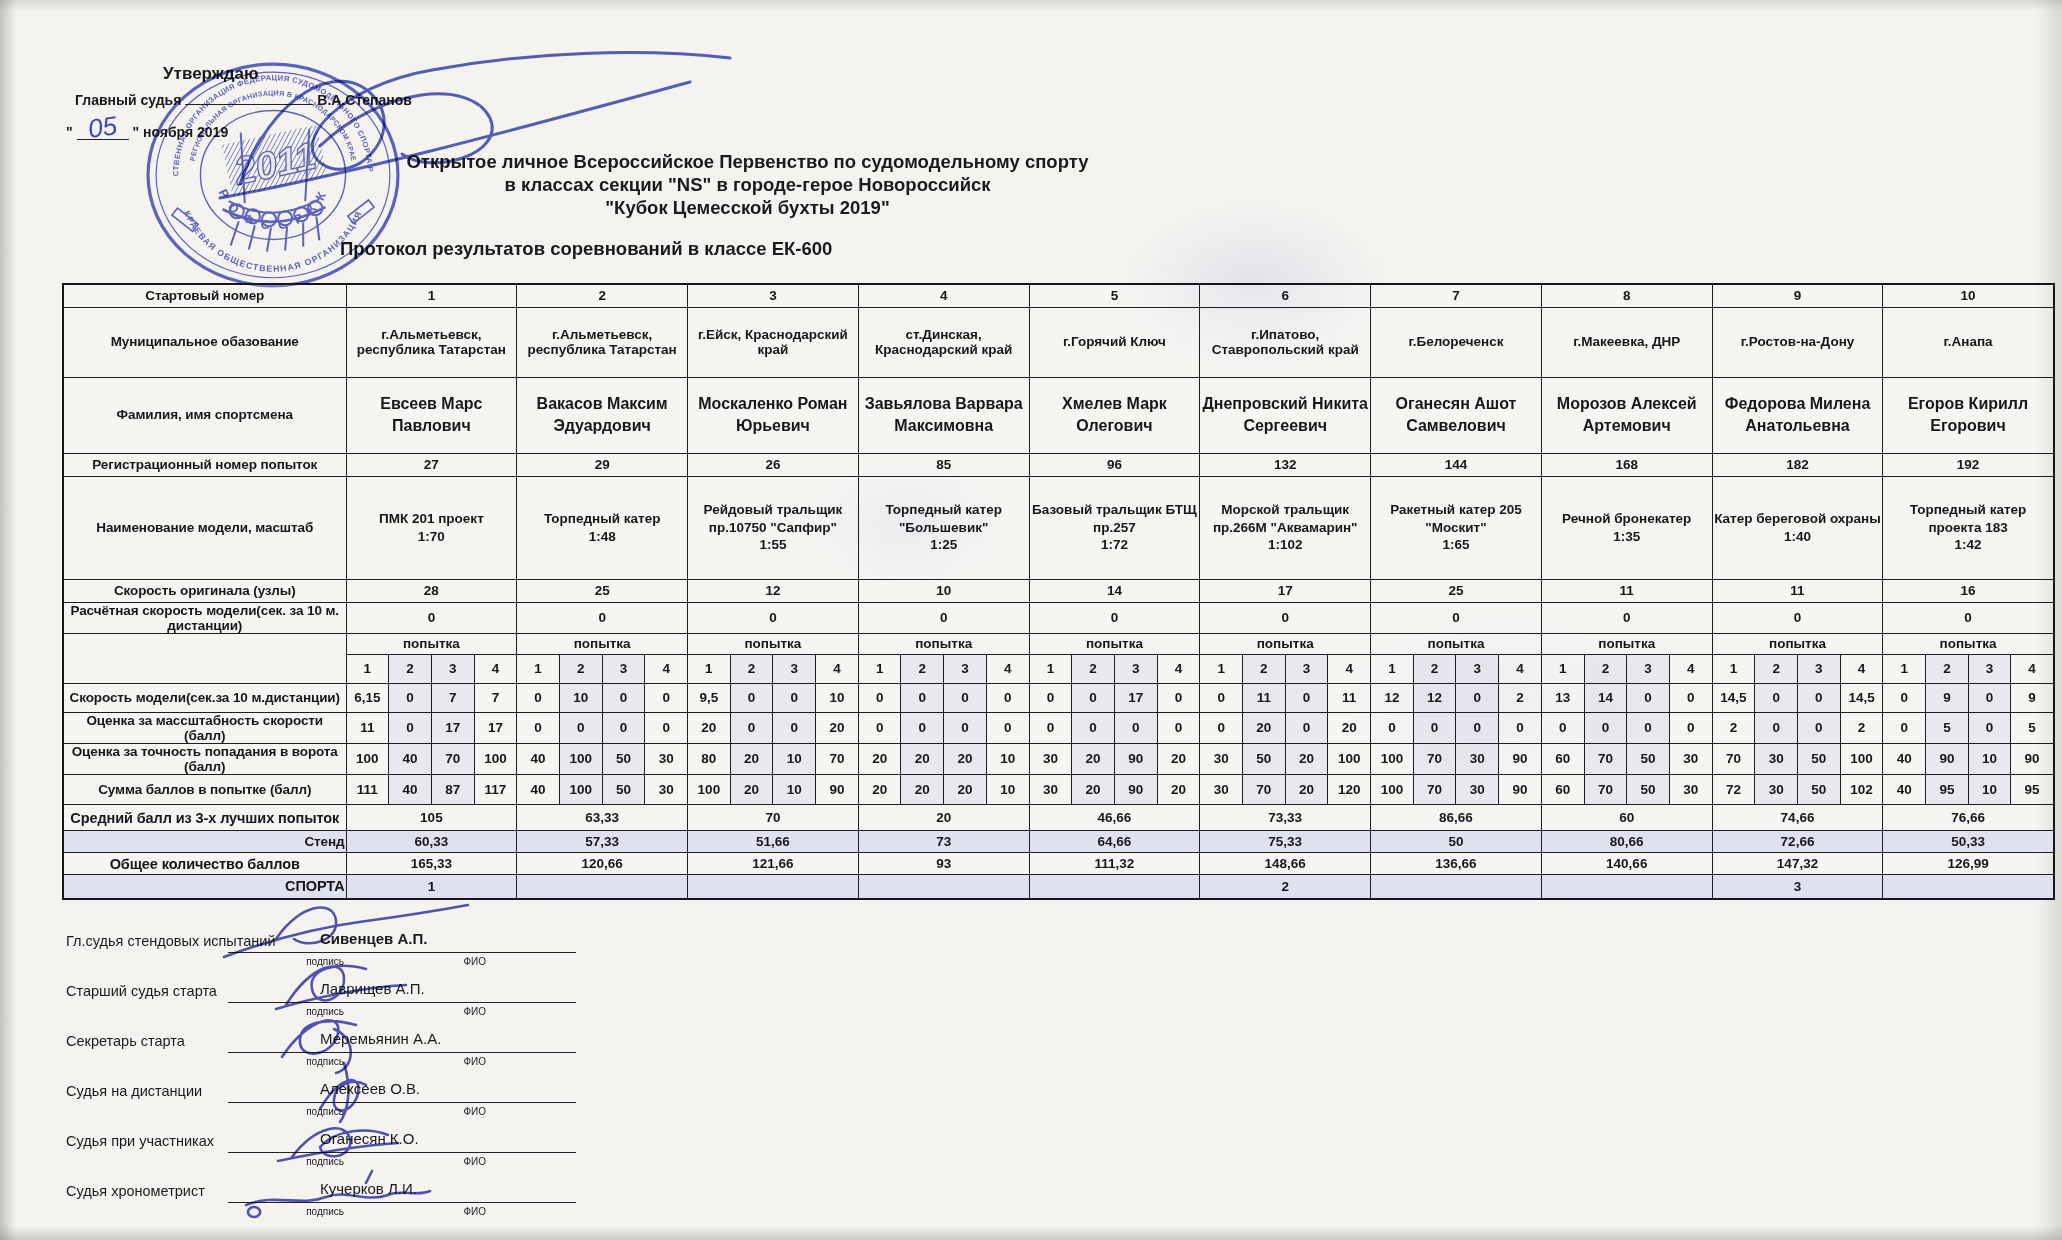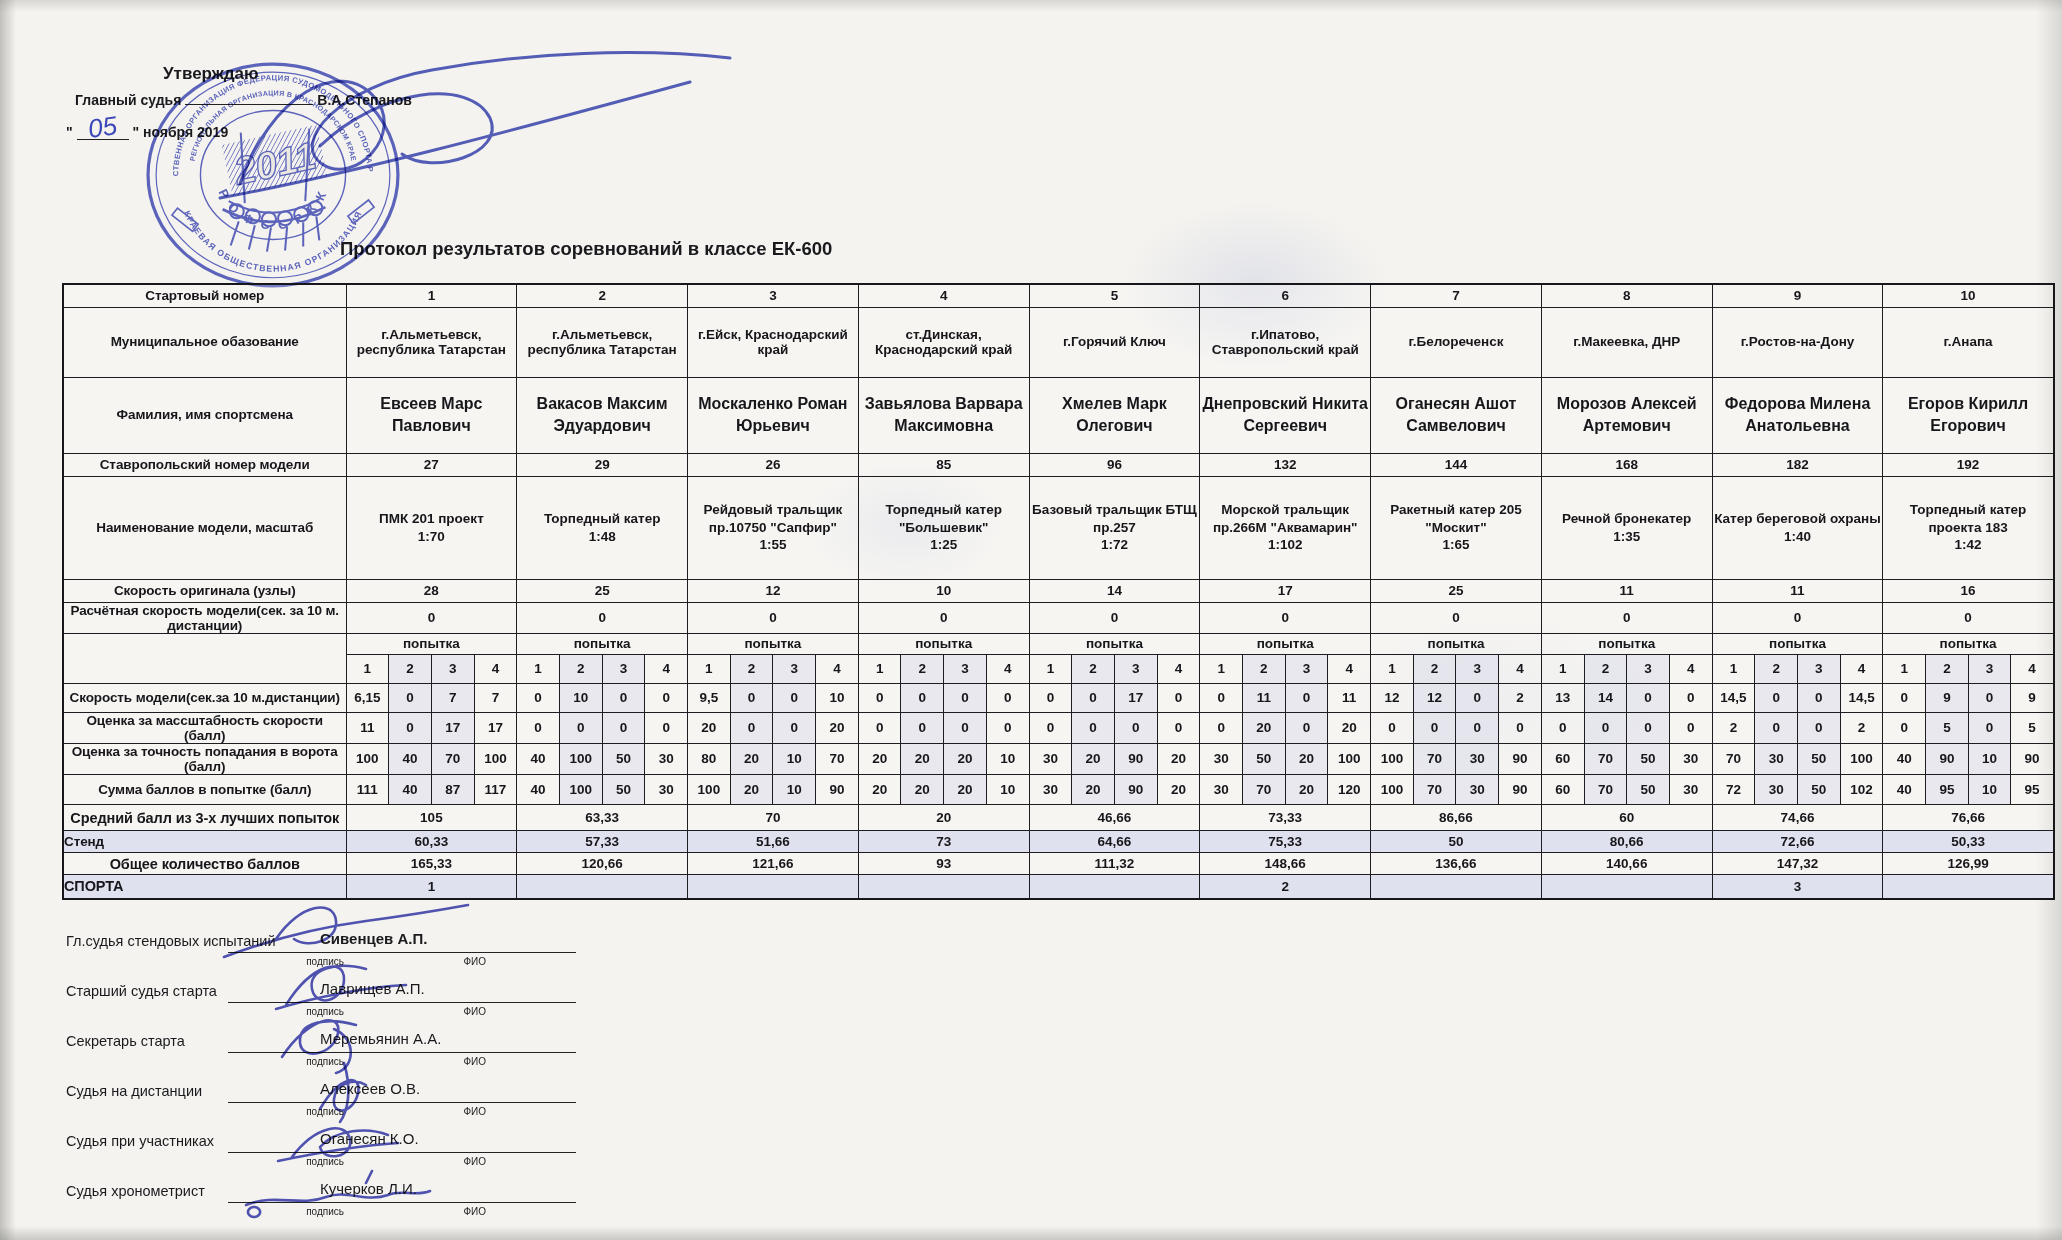--- a/index.html
+++ b/index.html
@@ -41,21 +41,21 @@
     background:rgba(255,255,255,0.18);
   }
   table.results td{
     border:1.5px solid #1d1d22;
     font-weight:bold;text-align:center;vertical-align:middle;
     font-size:13.5px;line-height:1.12;padding:0 1px;color:#17171b;
     overflow:hidden;
   }
   table.results{border:2.5px solid #17171b;}
   td.lbl{text-align:left;padding-left:6px;font-size:12.8px;letter-spacing:-0.1px;}
-  td.lbl.center{text-align:left;padding-left:0;}
+  td.lbl.center{text-align:right;padding-left:0;}
   td.lbl.big{font-size:14.5px;}
   td.val.muni{font-size:13.5px;}
   td.val.name{font-size:16px;line-height:1.35;}
   td.val.model{font-size:13.5px;line-height:1.3;}
   td.val.model .scale{display:block;}
   td.attempt-head{font-size:13.5px;}
   td.num-head{font-size:13.5px;}
   .tint{background:rgba(203,206,231,0.32);}
   tr.rowshade td{background:#dfe1ee;}
   
@@ -77,20 +77,25 @@
   <div class="judge-row">
     <span>Главный судья</span><span class="judge-line"></span><span>В.А.Степанов</span>
   </div>
   <div class="date-row">
     <span>"</span>
     <span class="day-line"><span class="day-hand">05</span></span>
     <span>"</span>
     <span>ноября  2019</span>
   </div>
 
+  <div class="title-block">
+    <div>Открытое личное Всероссийское Первенство по судомодельному спорту</div>
+    <div>в классах секции "NS" в городе-герое Новороссийск</div>
+    <div>"Кубок Цемесской бухты 2019"</div>
+  </div>
   <div class="protocol-line">Протокол результатов соревнований в классе ЕК-600</div>
 
   <svg class="stamp" width="262" height="244" viewBox="0 0 260 234">
     <defs>
       <pattern id="hatch" width="4" height="4" patternUnits="userSpaceOnUse" patternTransform="rotate(40)">
         <line x1="0" y1="0" x2="0" y2="4" stroke="#3c47bb" stroke-width="1.4"></line>
       </pattern>
       <path id="arcTop" d="M 36,112 A 94,94 0 0 1 224,112" fill="none"></path>
       <path id="arcTop2" d="M 51,112 A 79,79 0 0 1 209,112" fill="none"></path>
       <path id="arcBottom" d="M 34,112 A 96,96 0 0 0 226,112" fill="none"></path>
@@ -222,21 +227,21 @@
           <td class="val name" colspan="4">Москаленко Роман Юрьевич</td>
           <td class="val name" colspan="4">Завьялова Варвара Максимовна</td>
           <td class="val name" colspan="4">Хмелев Марк Олегович</td>
           <td class="val name" colspan="4">Днепровский Никита Сергеевич</td>
           <td class="val name" colspan="4">Оганесян Ашот Самвелович</td>
           <td class="val name" colspan="4">Морозов Алексей Артемович</td>
           <td class="val name" colspan="4">Федорова Милена Анатольевна</td>
           <td class="val name" colspan="4">Егоров Кирилл Егорович</td>
         </tr>
         <tr style="height: 23px;">
-          <td class="lbl">Ставропольский номер модели</td>
+          <td class="lbl">Регистрационный номер попыток</td>
           <td class="val" colspan="4">27</td>
           <td class="val" colspan="4">29</td>
           <td class="val" colspan="4">26</td>
           <td class="val" colspan="4">85</td>
           <td class="val" colspan="4">96</td>
           <td class="val" colspan="4">132</td>
           <td class="val" colspan="4">144</td>
           <td class="val" colspan="4">168</td>
           <td class="val" colspan="4">182</td>
           <td class="val" colspan="4">192</td>

